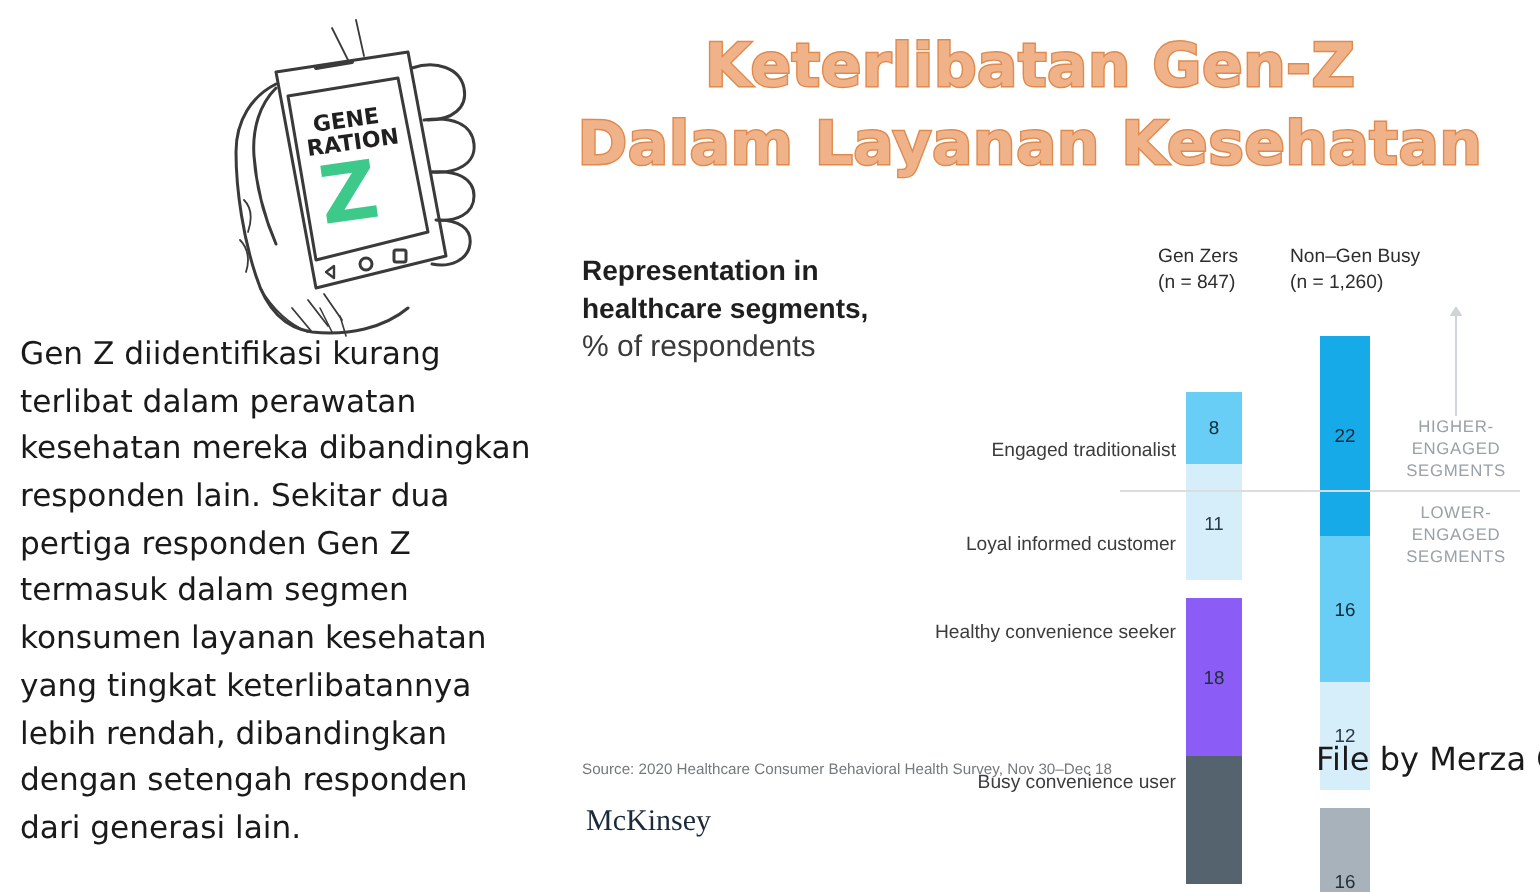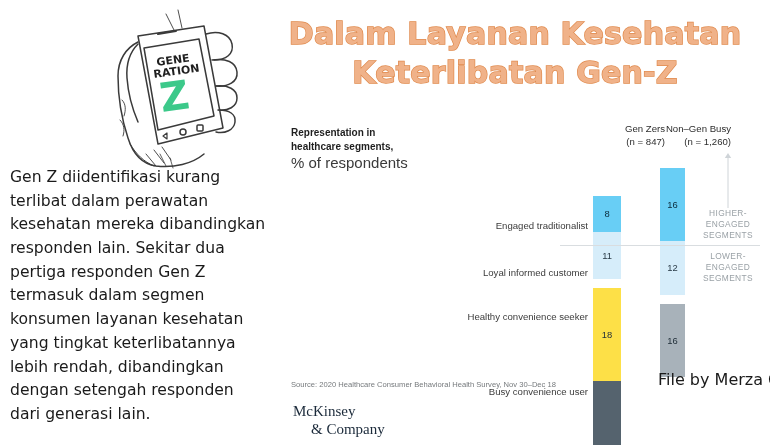--- a/index.html
+++ b/index.html
@@ -68,35 +68,35 @@
     height: 328px;
   }
   .chart-head {
     position: absolute;
     left: 6px;
     top: 8px;
     width: 200px;
   }
   .chart-head .h1,
   .chart-head .h2 {
-    font-size: 10px;
+    font-size: 14px;
     font-weight: bold;
     color: #1f1f1f;
     line-height: 1.35;
   }
   .chart-head .sub {
     font-size: 15px;
     font-weight: normal;
     color: #3a3a3a;
     line-height: 1.35;
   }
 
   .col-head {
     position: absolute;
-    text-align: right;
+    text-align: left;
     font-size: 9.6px;
     color: #2d2d2d;
     line-height: 1.32;
     width: 86px;
   }
   .col-head.genz   { left: 294px; top: 5px; }
   .col-head.nongen { left: 360px; top: 5px; }
   .col-head .nm { display: block; }
   .col-head .nn { display: block; }
 
@@ -241,22 +241,22 @@
         <path d="M78 6 l4 18" stroke-width="0.9"></path>
       </g>
 
       <text x="57" y="62" transform="rotate(-8 57 62)" font-family="DejaVu Sans, sans-serif" font-size="11" font-weight="bold" fill="#1f1f1f">GENE</text>
       <text x="54" y="74" transform="rotate(-8 54 74)" font-family="DejaVu Sans, sans-serif" font-size="11" font-weight="bold" fill="#1f1f1f">RATION</text>
       <text x="62" y="108" transform="rotate(-8 62 108)" font-family="DejaVu Sans, sans-serif" font-size="40" font-weight="bold" fill="#3CC98A">Z</text>
     </svg>
   </div>
 
   <div class="title-block">
+    <div class="title-line">Keterlibatan Gen-Z</div>
     <div class="title-line">Dalam Layanan Kesehatan</div>
-    <div class="title-line">Keterlibatan Gen-Z</div>
   </div>
 
   <div class="lead-text">Gen Z diidentifikasi kurang terlibat dalam perawatan kesehatan mereka dibandingkan responden lain. Sekitar dua pertiga responden Gen Z termasuk dalam segmen konsumen layanan kesehatan yang tingkat keterlibatannya lebih rendah, dibandingkan dengan setengah responden dari generasi lain.</div>
 
   <div class="chart-panel">
 
     <div class="chart-head">
       <div class="h1">Representation in</div>
       <div class="h2">healthcare segments,</div>
       <div class="sub">% of respondents</div>
@@ -275,29 +275,32 @@
         <div class="seg-label" style="top: 102.575px;">Engaged traditionalist</div>
         <div class="seg-label" style="top: 150.35px;">Loyal informed customer</div>
         <div class="seg-label" style="top: 193.575px;">Healthy convenience seeker</div>
         <div class="seg-label" style="top: 268.55px; text-align: right;">Busy convenience user</div>
       </div>
 
     <div class="bar genz" id="barGenZ" style="top: 78px;">
         <div class="seg" style="height: 36.4px; background: rgb(104, 206, 245); color: rgb(11, 43, 59);">
           <span>8</span>
         </div>
-        <div class="seg" style="height: 47px; background: rgb(214, 237, 250); color: rgb(42, 59, 71); margin-bottom: 9px;">
+        <div class="seg" style="height: 58px; background: rgb(214, 237, 250); color: rgb(42, 59, 71); margin-bottom: 9px;">
           <span>11</span>
         </div>
-        <div class="seg" style="height: 93px; background: #fde047; color: rgb(34, 48, 58);">
+        <div class="seg" style="height: 79px; background: #8b5cf6; color: rgb(34, 48, 58);">
           <span>18</span>
         </div>
         <div class="seg" style="height: 63.7px; background: rgb(85, 99, 110); color: rgb(255, 255, 255);"></div>
       </div>
     <div class="bar nongen" id="barNonGen" style="top: 50px;">
+        <div class="seg" style="height: 100.1px; background: rgb(22, 171, 232); color: rgb(11, 43, 59);">
+          <span>22</span>
+        </div>
         <div class="seg" style="height: 72.8px; background: rgb(104, 206, 245); color: rgb(11, 43, 59);">
           <span>16</span>
         </div>
         <div class="seg" style="height: 54.6px; background: rgb(214, 237, 250); color: rgb(42, 59, 71); margin-bottom: 9px;">
           <span>12</span>
         </div>
         <div class="seg" style="height: 72.8px; background: rgb(168, 178, 186); color: rgb(34, 48, 58);">
           <span>16</span>
         </div>
       </div>
@@ -319,19 +322,18 @@
     <div class="group-ann lower">
       <span>LOWER-</span>
       <span>ENGAGED</span>
       <span>SEGMENTS</span>
     </div>
 
     <div class="source">Source: 2020 Healthcare Consumer Behavioral Health Survey, Nov 30–Dec 18</div>
 
     <div class="mck">
       <span class="l1">McKinsey</span>
-      <span class="l2">&amp; Company</span>
     </div>
   </div>
 
   <div class="byline">File by Merza Gamal</div>
 
 </div>
 
 </body></html>

